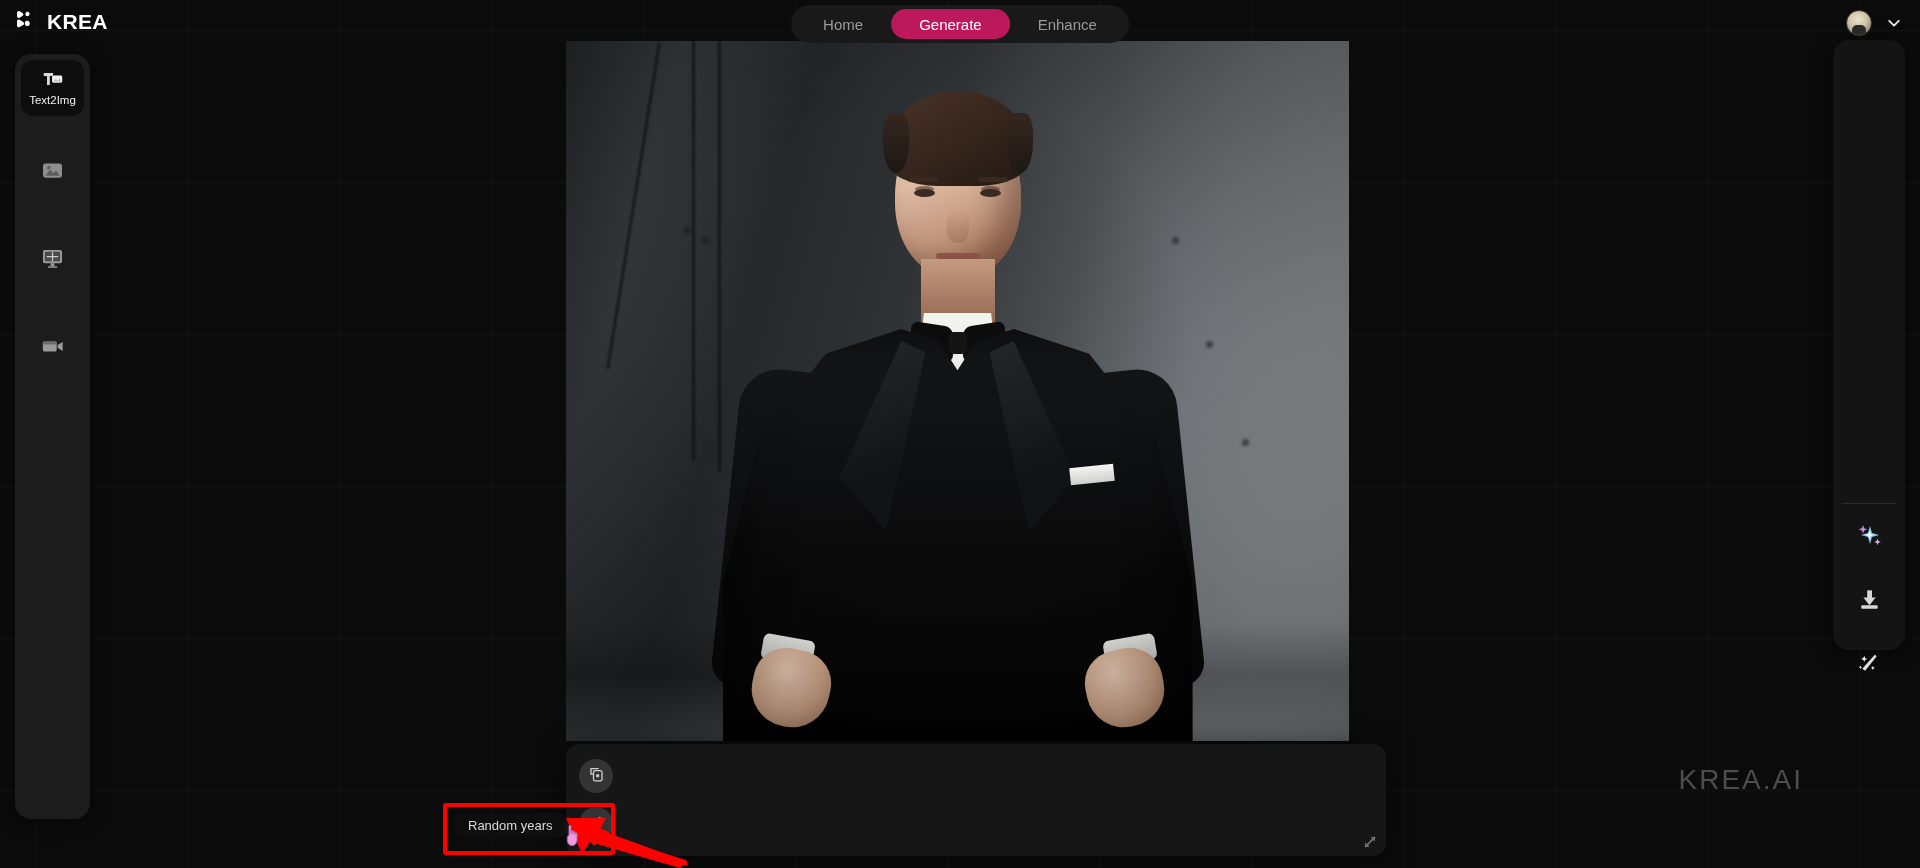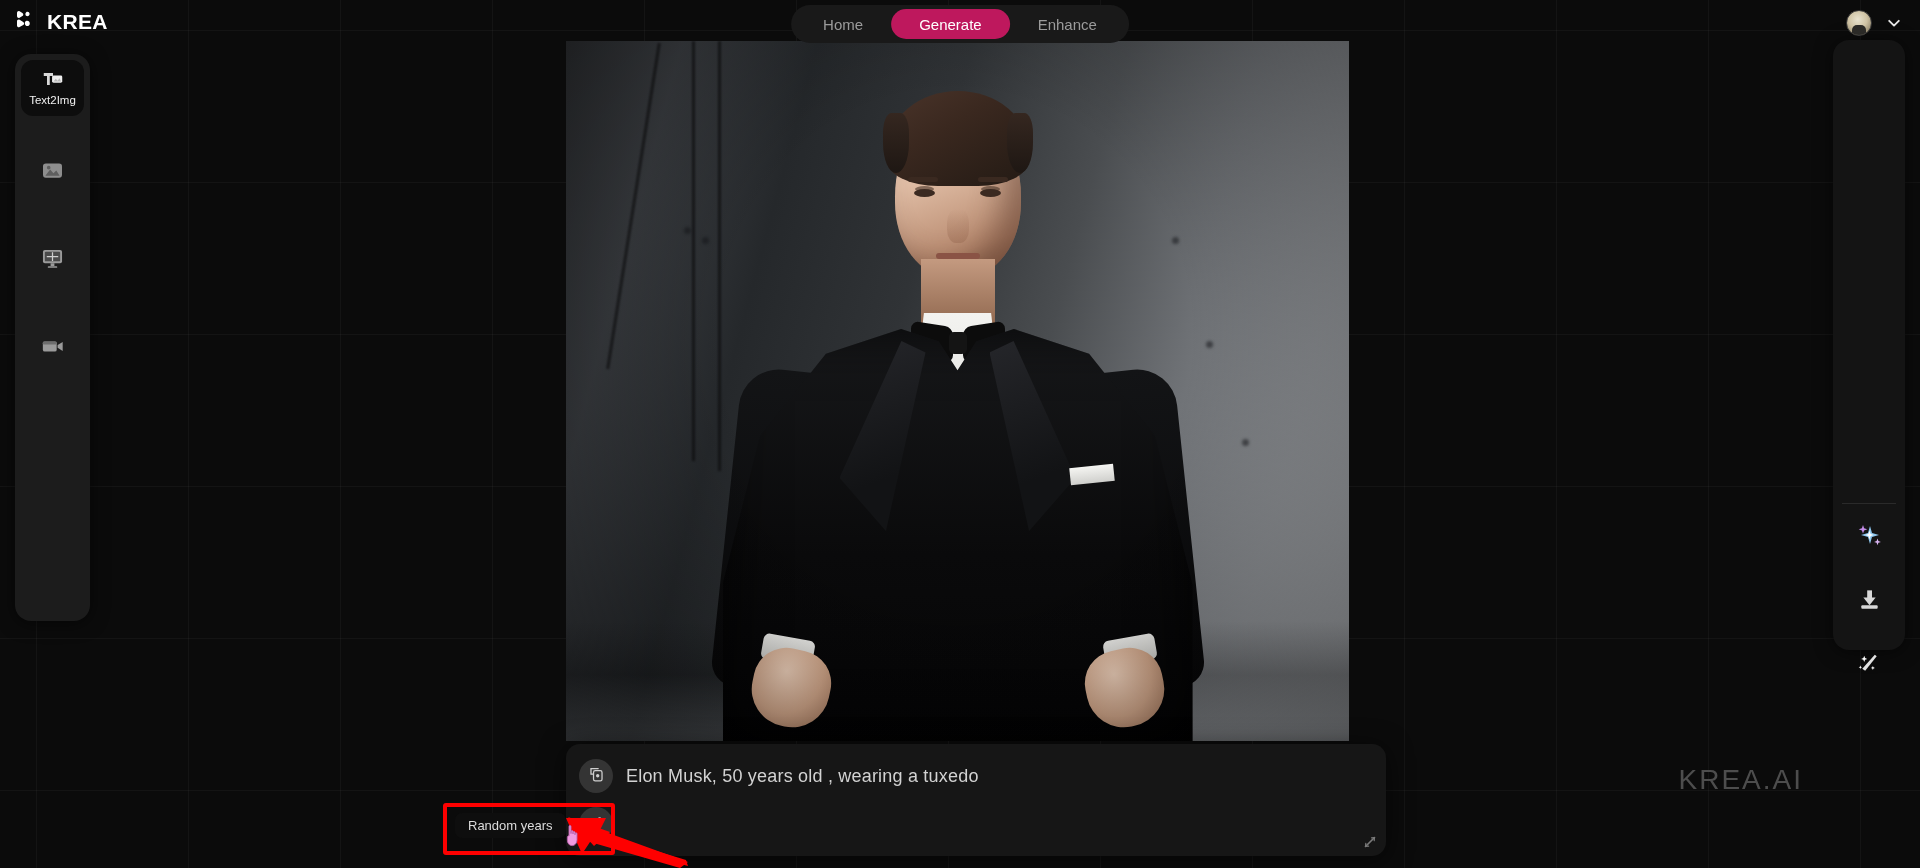--- a/index.html
+++ b/index.html
@@ -27,21 +27,21 @@
     z-index: 40;
   }
   .brand-logo { width: 22px; height: 24px; display:block; }
   .brand-name {
     color: #fff; font-size: 21px; font-weight: bold; letter-spacing: .3px;
   }
 
   
   .rail {
     position: absolute; left: 15px; top: 54px;
-    width: 75px; height: 567px;
+    width: 75px; height: 765px;
     background: #1c1c1c;
     border-radius: 16px;
     padding: 6px 6px;
     display: flex; flex-direction: column; align-items: center;
     gap: 5px;
     z-index: 30;
     box-shadow: 0 2px 18px rgba(0,0,0,.55);
   }
   .rail-item {
     width: 63px; height: 56px;
@@ -598,21 +598,20 @@
       <span>
         <svg viewBox="0 0 20 20" width="18" height="18" aria-hidden="true">
           <path d="M10 16 L10 8.6" stroke="#e4e4e4" stroke-width="1.6" stroke-linecap="round"></path>
           <path d="M10 9.4 C10 6.6 12.1 4.6 15.2 4.6 C15.2 7.6 13 9.4 10 9.4 Z" fill="#e4e4e4"></path>
           <path d="M10 11 C10 9 8.4 7.6 6.2 7.6 C6.2 9.8 7.8 11 10 11 Z" fill="#e4e4e4"></path>
           <path d="M6.4 15.6 L13.6 15.6 L12.8 18.2 L7.2 18.2 Z" fill="#d0d0d0"></path>
         </svg>
       </span>
     </div>
 
-    <div class="prompt-text" placeholder="Describe your image...">Elon Musk, 50 years old , wearing a tuxedo</div>
 
     <span class="resize-handle">
       <svg viewBox="0 0 16 16" width="16" height="16" aria-hidden="true">
         <path d="M12.5 3.5 L3.5 12.5" stroke="#cccccc" stroke-width="1.6" stroke-linecap="round"></path>
         <path d="M12.5 3.5 L9.5 3.8 M12.2 6.6 L12.5 3.5 M3.5 12.5 L6.6 12.2 M3.8 9.4 L3.5 12.5" stroke="#cccccc" stroke-width="1.2" stroke-linecap="round"></path>
       </svg>
     </span>
   </div>
 
   <div class="seed-tooltip">Random years</div>

